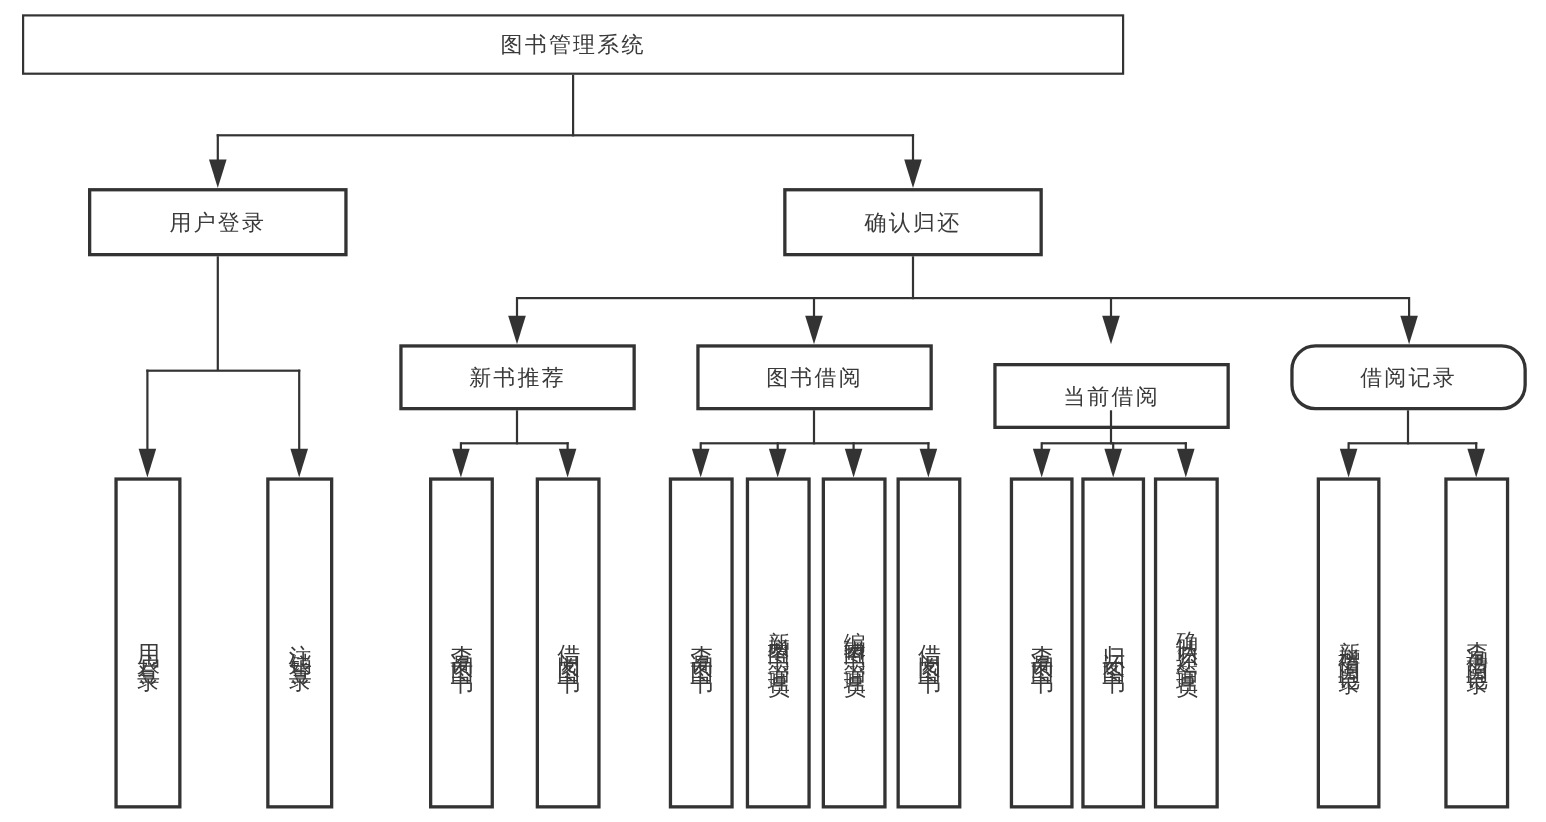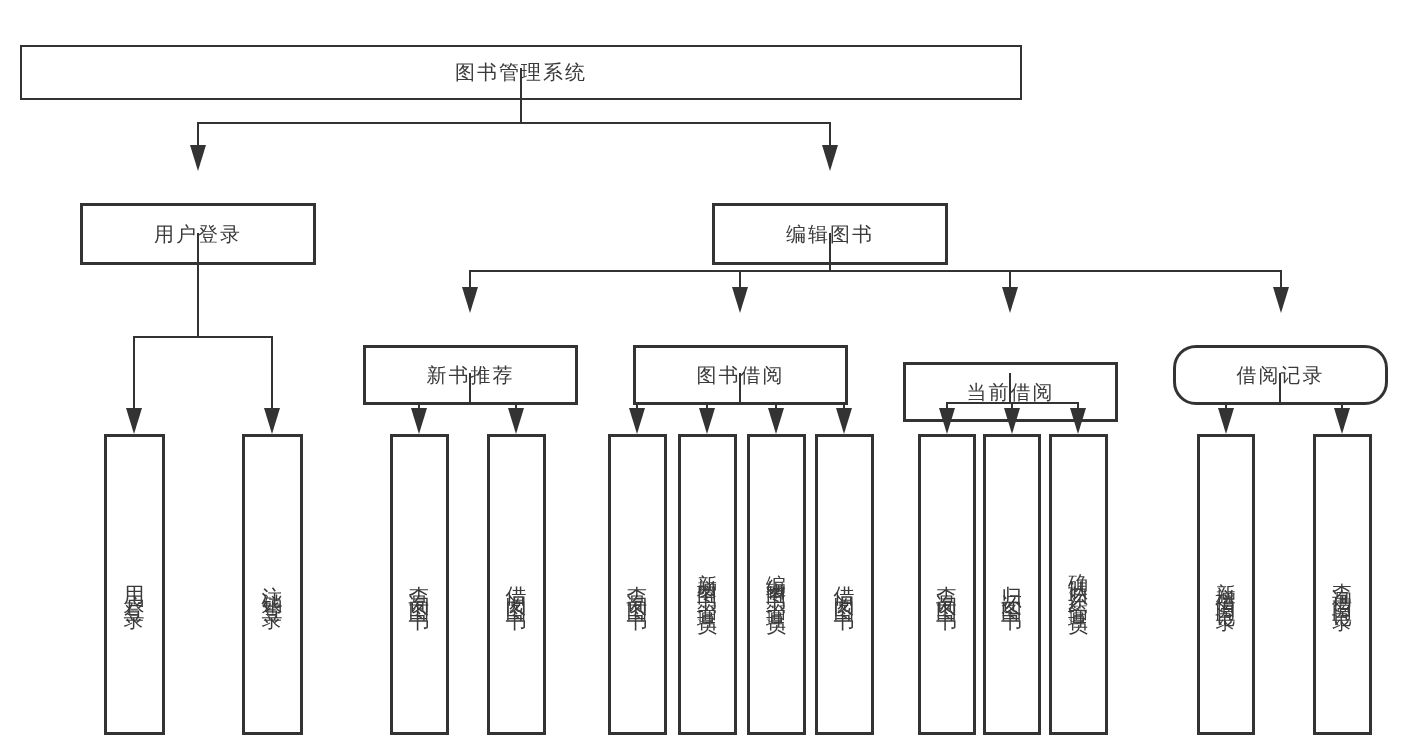--- a/index.html
+++ b/index.html
@@ -18,21 +18,20 @@
     position:absolute;
     background:#ffffff;
     border:3px solid #333333;
     color:#3a3a3a;
     display:flex;
     align-items:center;
     justify-content:center;
     font-size:20px;
     letter-spacing:2px;
     text-align:center;
-    margin-top:32px;
   }
   .node.root { border-width:2px; font-size:20px; }
 
   .leaf {
     position:absolute;
     top:434px;
     height:301px;
     background:#ffffff;
     border:3px solid #333333;
     color:#3a3a3a;
@@ -76,21 +75,21 @@
   <div class="node root" style="left:20px; top:13px; width:1002px; height:55px;">图书管理系统</div>
 
   <div class="vline" style="left:520px; top:68px;  height:56px;"></div>
   <div class="hline" style="left:197px; top:122px; width:634px;"></div>
   <div class="vline" style="left:197px; top:122px; height:26px;"></div>
   <div class="vline" style="left:829px; top:122px; height:26px;"></div>
   <div class="arrow" style="left:190px; top:145px;"></div>
   <div class="arrow" style="left:822px; top:145px;"></div>
 
   <div class="node" style="left:80px;  top:171px; width:236px; height:62px;">用户登录</div>
-  <div class="node" style="left:712px; top:171px; width:236px; height:62px;">编辑图书</div>
+  <div class="node" style="left:712px; top:171px; width:236px; height:62px;">确认归还</div>
 
   <div class="vline" style="left:197px; top:233px; height:104px;"></div>
   <div class="hline" style="left:133px; top:336px; width:140px;"></div>
   <div class="vline" style="left:133px; top:336px; height:76px;"></div>
   <div class="vline" style="left:271px; top:336px; height:76px;"></div>
   <div class="arrow" style="left:126px; top:408px;"></div>
   <div class="arrow" style="left:264px; top:408px;"></div>
 
   <div class="vline" style="left:829px;  top:233px; height:39px;"></div>
   <div class="hline" style="left:470px;  top:270px; width:811px;"></div>

